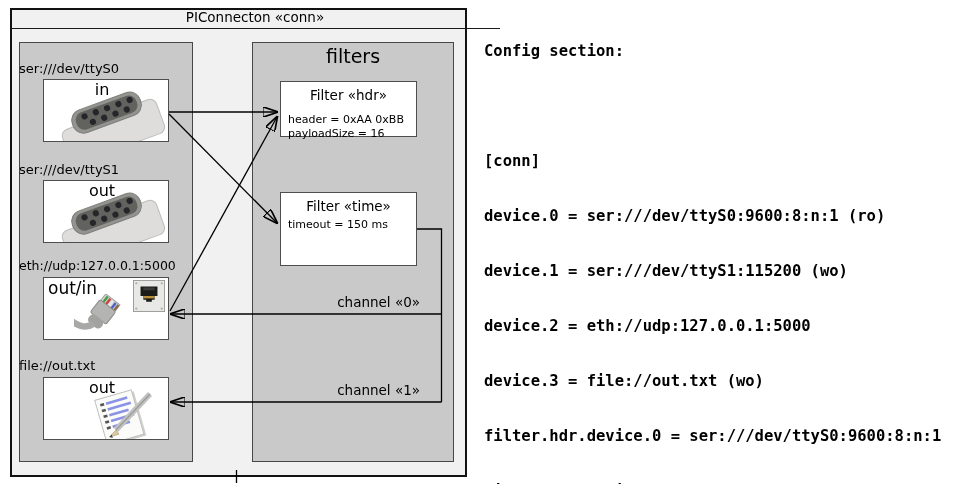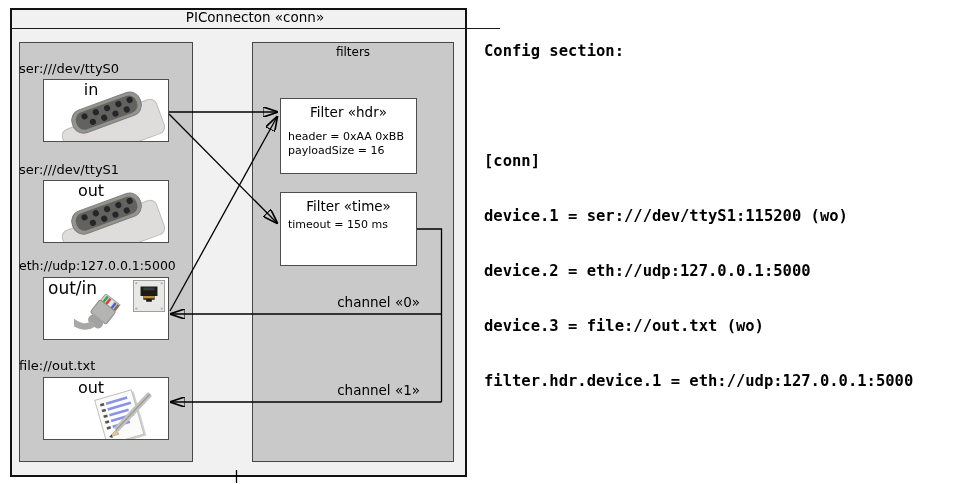--- a/index.html
+++ b/index.html
@@ -10,40 +10,40 @@
   .outer-box{position:absolute;left:10px;top:8px;width:457px;height:469px;
              box-sizing:border-box;border:2.5px solid #121212;background:#f1f1f1;}
   .title-bar{position:absolute;left:10px;top:8px;width:490px;height:21px;
              box-sizing:border-box;border-bottom:1px solid #1a1a1a;
              text-align:center;line-height:19px;font-size:13.5px;}
 
   
   .panel{position:absolute;box-sizing:border-box;background:#c9c9c9;border:1.5px solid #474747;}
   .panel-left{left:19px;top:42px;width:174px;height:420px;}
   .panel-filters{left:252px;top:42px;width:202px;height:420px;}
-  .filters-label{position:absolute;left:252px;top:45px;width:202px;text-align:center;font-size:12px;}
+  .filters-label{position:absolute;left:252px;top:45px;width:202px;text-align:center;font-size:19px;}
 
   
   .dev-label{position:absolute;left:19px;width:174px;font-size:13px;white-space:nowrap;}
   .dl0{top:61px}.dl1{top:162px}.dl2{top:258px;font-size:12.5px}.dl3{top:358px}
   .dev-box{position:absolute;left:43px;width:126px;height:63px;box-sizing:border-box;
            background:#fff;border:1.5px solid #4e4e4e;overflow:hidden;}
   .db0{top:79px}.db1{top:180px}.db2{top:277px}.db3{top:377px}
   .dir{position:absolute;top:0;font-size:16px;z-index:3;}
-  .dir-center{left:0;width:100%;text-align:center;padding-right:30px;box-sizing:border-box;}
+  .dir-center{left:11px;width:100%;text-align:center;padding-right:30px;box-sizing:border-box;}
   .dir-left{left:4px;font-size:17px;}
   .icon-serial{position:absolute;left:10px;top:10px;width:112px;height:64px;}
   .icon-ethport{position:absolute;right:3px;top:2px;width:32px;height:32px;}
   .icon-ethcable{position:absolute;left:30px;top:16px;width:66px;height:46px;}
   .icon-notepad{position:absolute;left:44px;top:10px;width:70px;height:54px;}
 
   
   .filter-box{position:absolute;left:280px;width:137px;box-sizing:border-box;
               background:#fff;border:1.5px solid #4e4e4e;}
-  .fb-hdr{top:98px;height:76px;}
+  .fb-hdr{top:81px;height:56px;}
   .fb-time{top:192px;height:74px;}
   .filter-title{margin-top:5px;text-align:center;font-size:13.5px;white-space:nowrap;}
   .filter-attrs{margin:10px 0 0 7px;font-size:11px;line-height:14px;white-space:nowrap;}
   .fb-time .filter-attrs{margin-top:4px;}
 
   
   .chan-label{position:absolute;width:100px;left:320px;text-align:right;font-size:13.5px;white-space:nowrap;}
   .ch0{top:294px}.ch1{top:382px}
 
   
@@ -201,23 +201,25 @@
     <path d="M417,229 H441.5 V402"></path>
     <line x1="441.5" y1="314" x2="171" y2="314" marker-end="url(#arr)"></line>
     <line x1="441.5" y1="402" x2="171" y2="402" marker-end="url(#arr)"></line>
     <line x1="236.5" y1="470" x2="236.5" y2="483"></line>
   </svg>
 
   <div class="config">
     <div class="config-line">Config section:</div>
     <div class="config-spacer"></div>
     <div class="config-line">[conn]</div>
+    <div class="config-line">device.0 = ser:///dev/ttyS0:9600:8:n:1 (ro)</div>
     <div class="config-line">device.1 = ser:///dev/ttyS1:115200 (wo)</div>
     <div class="config-line">device.2 = eth://udp:127.0.0.1:5000</div>
     <div class="config-line">device.3 = file://out.txt (wo)</div>
+    <div class="config-line">filter.hdr.device.0 = ser:///dev/ttyS0:9600:8:n:1</div>
     <div class="config-line">filter.hdr.device.1 = eth://udp:127.0.0.1:5000</div>
     
     
     
     
     
     
     
     
     

